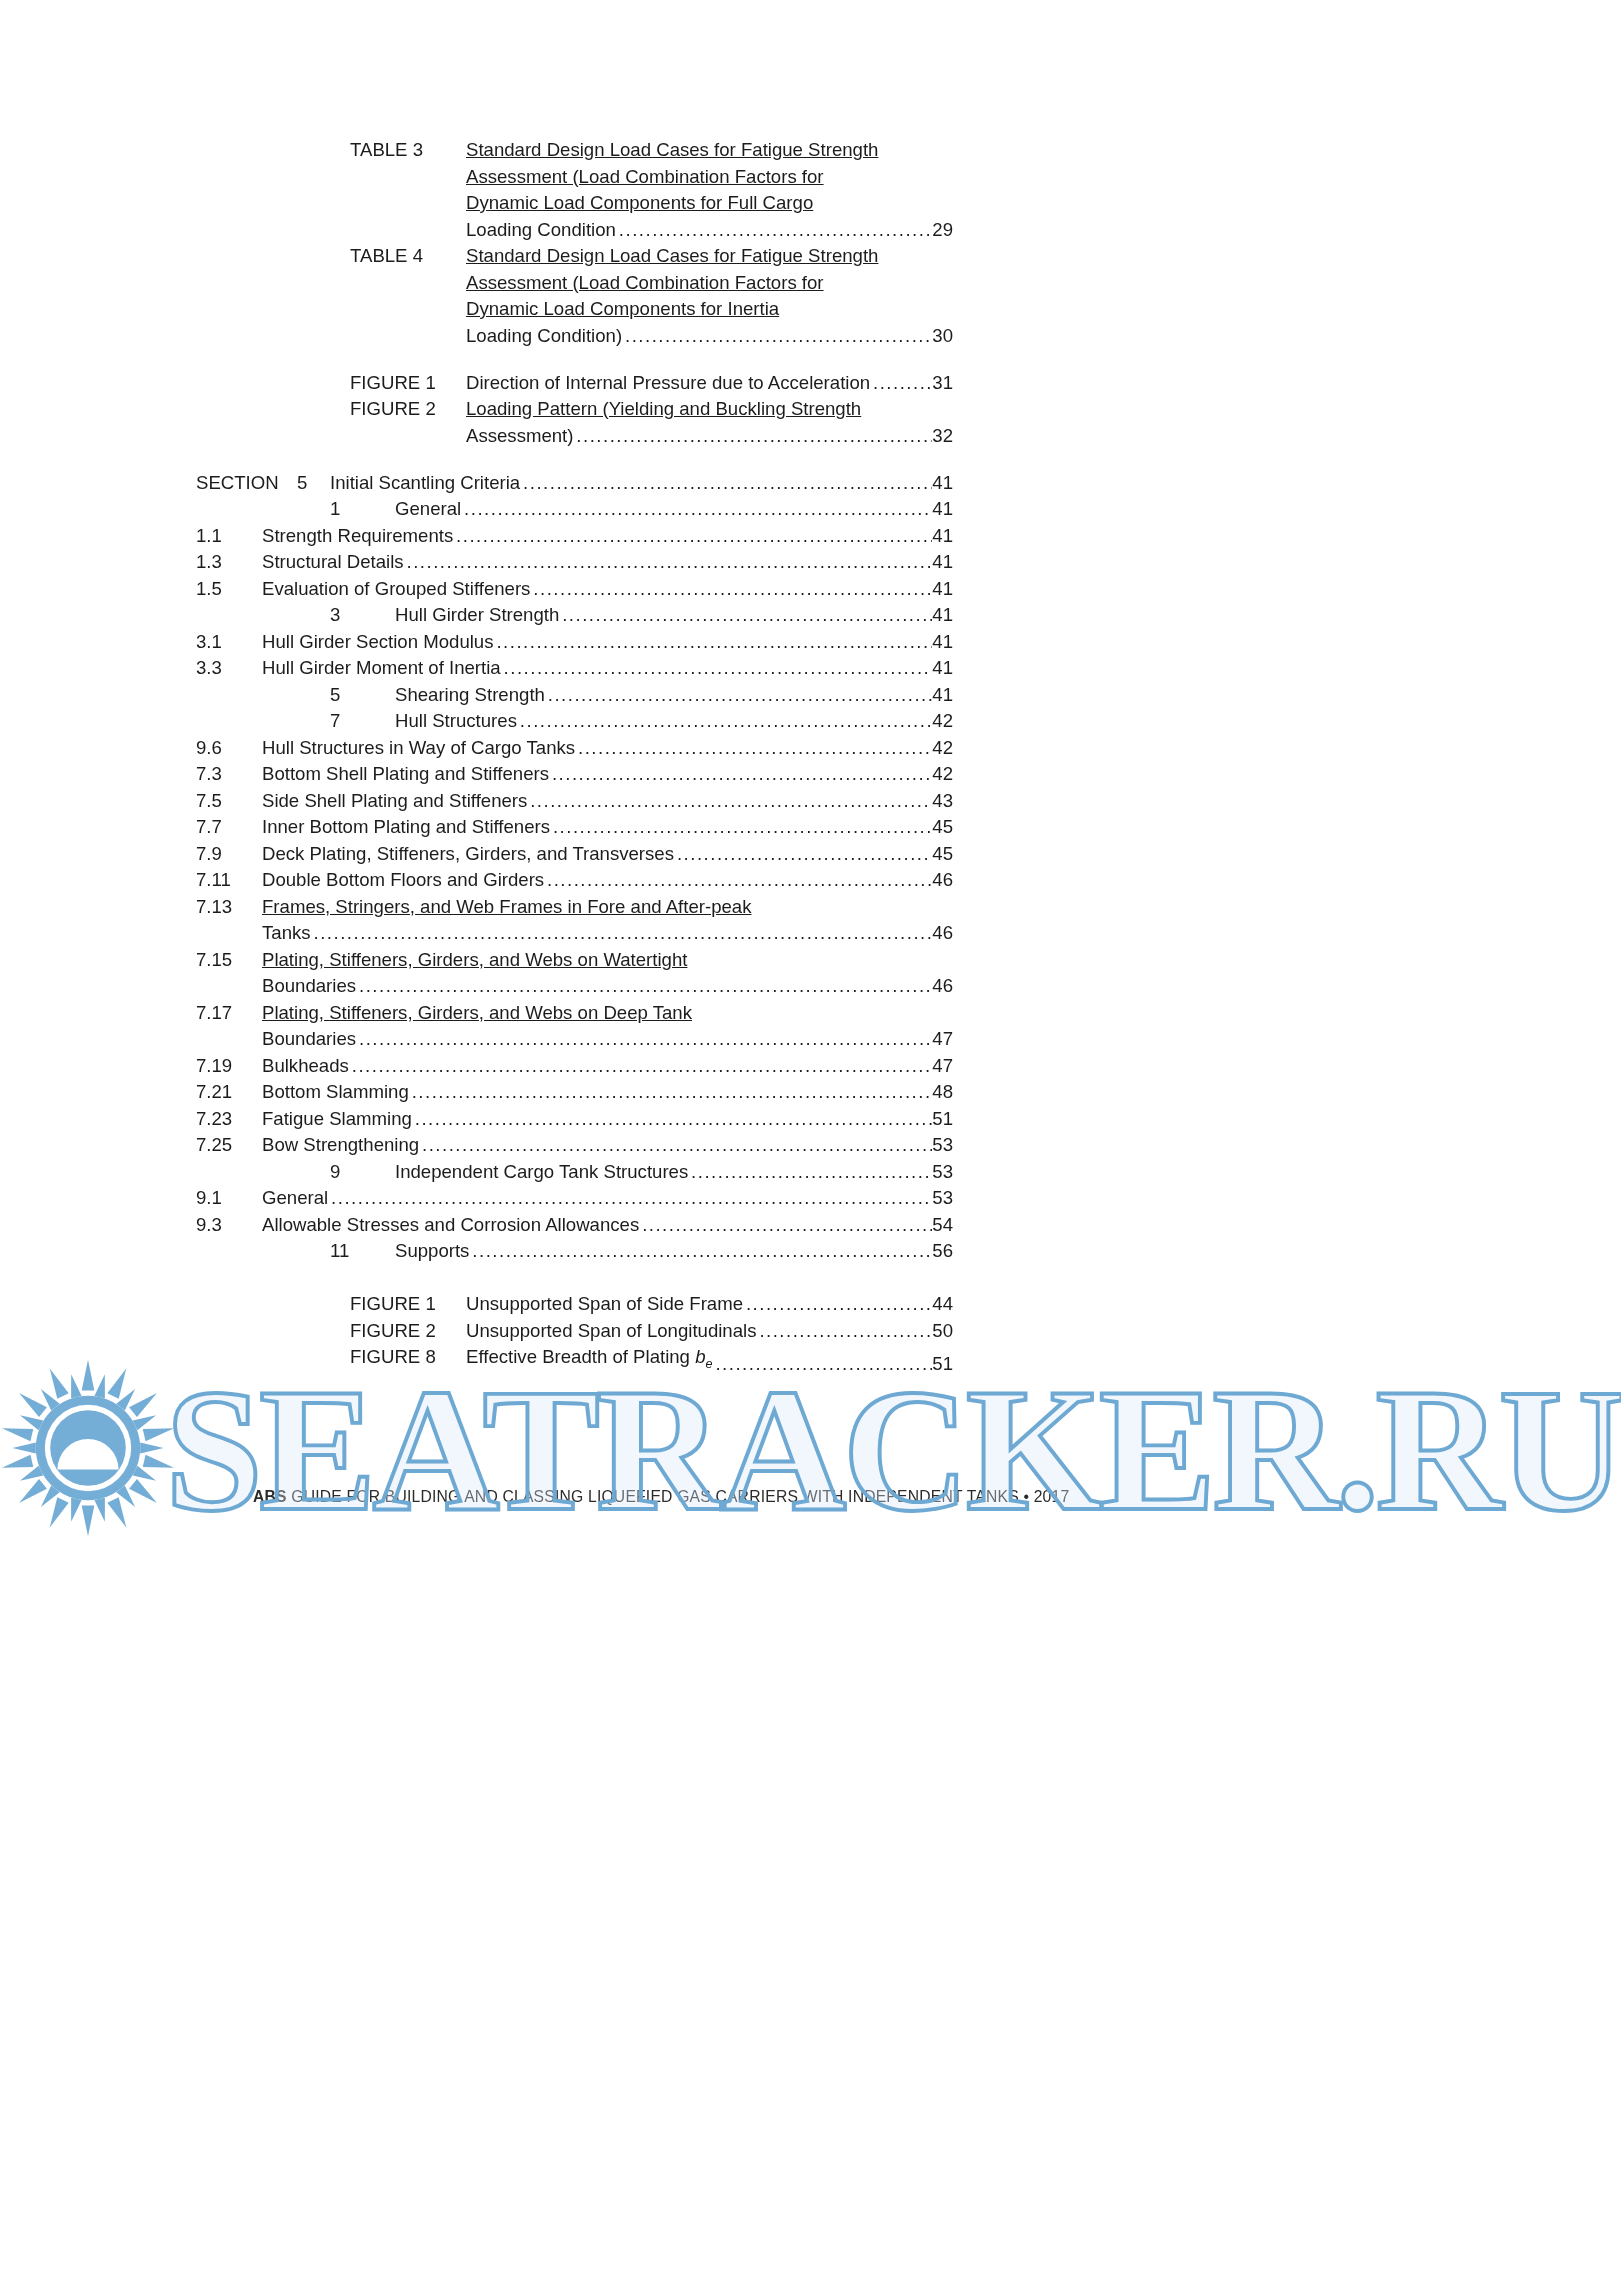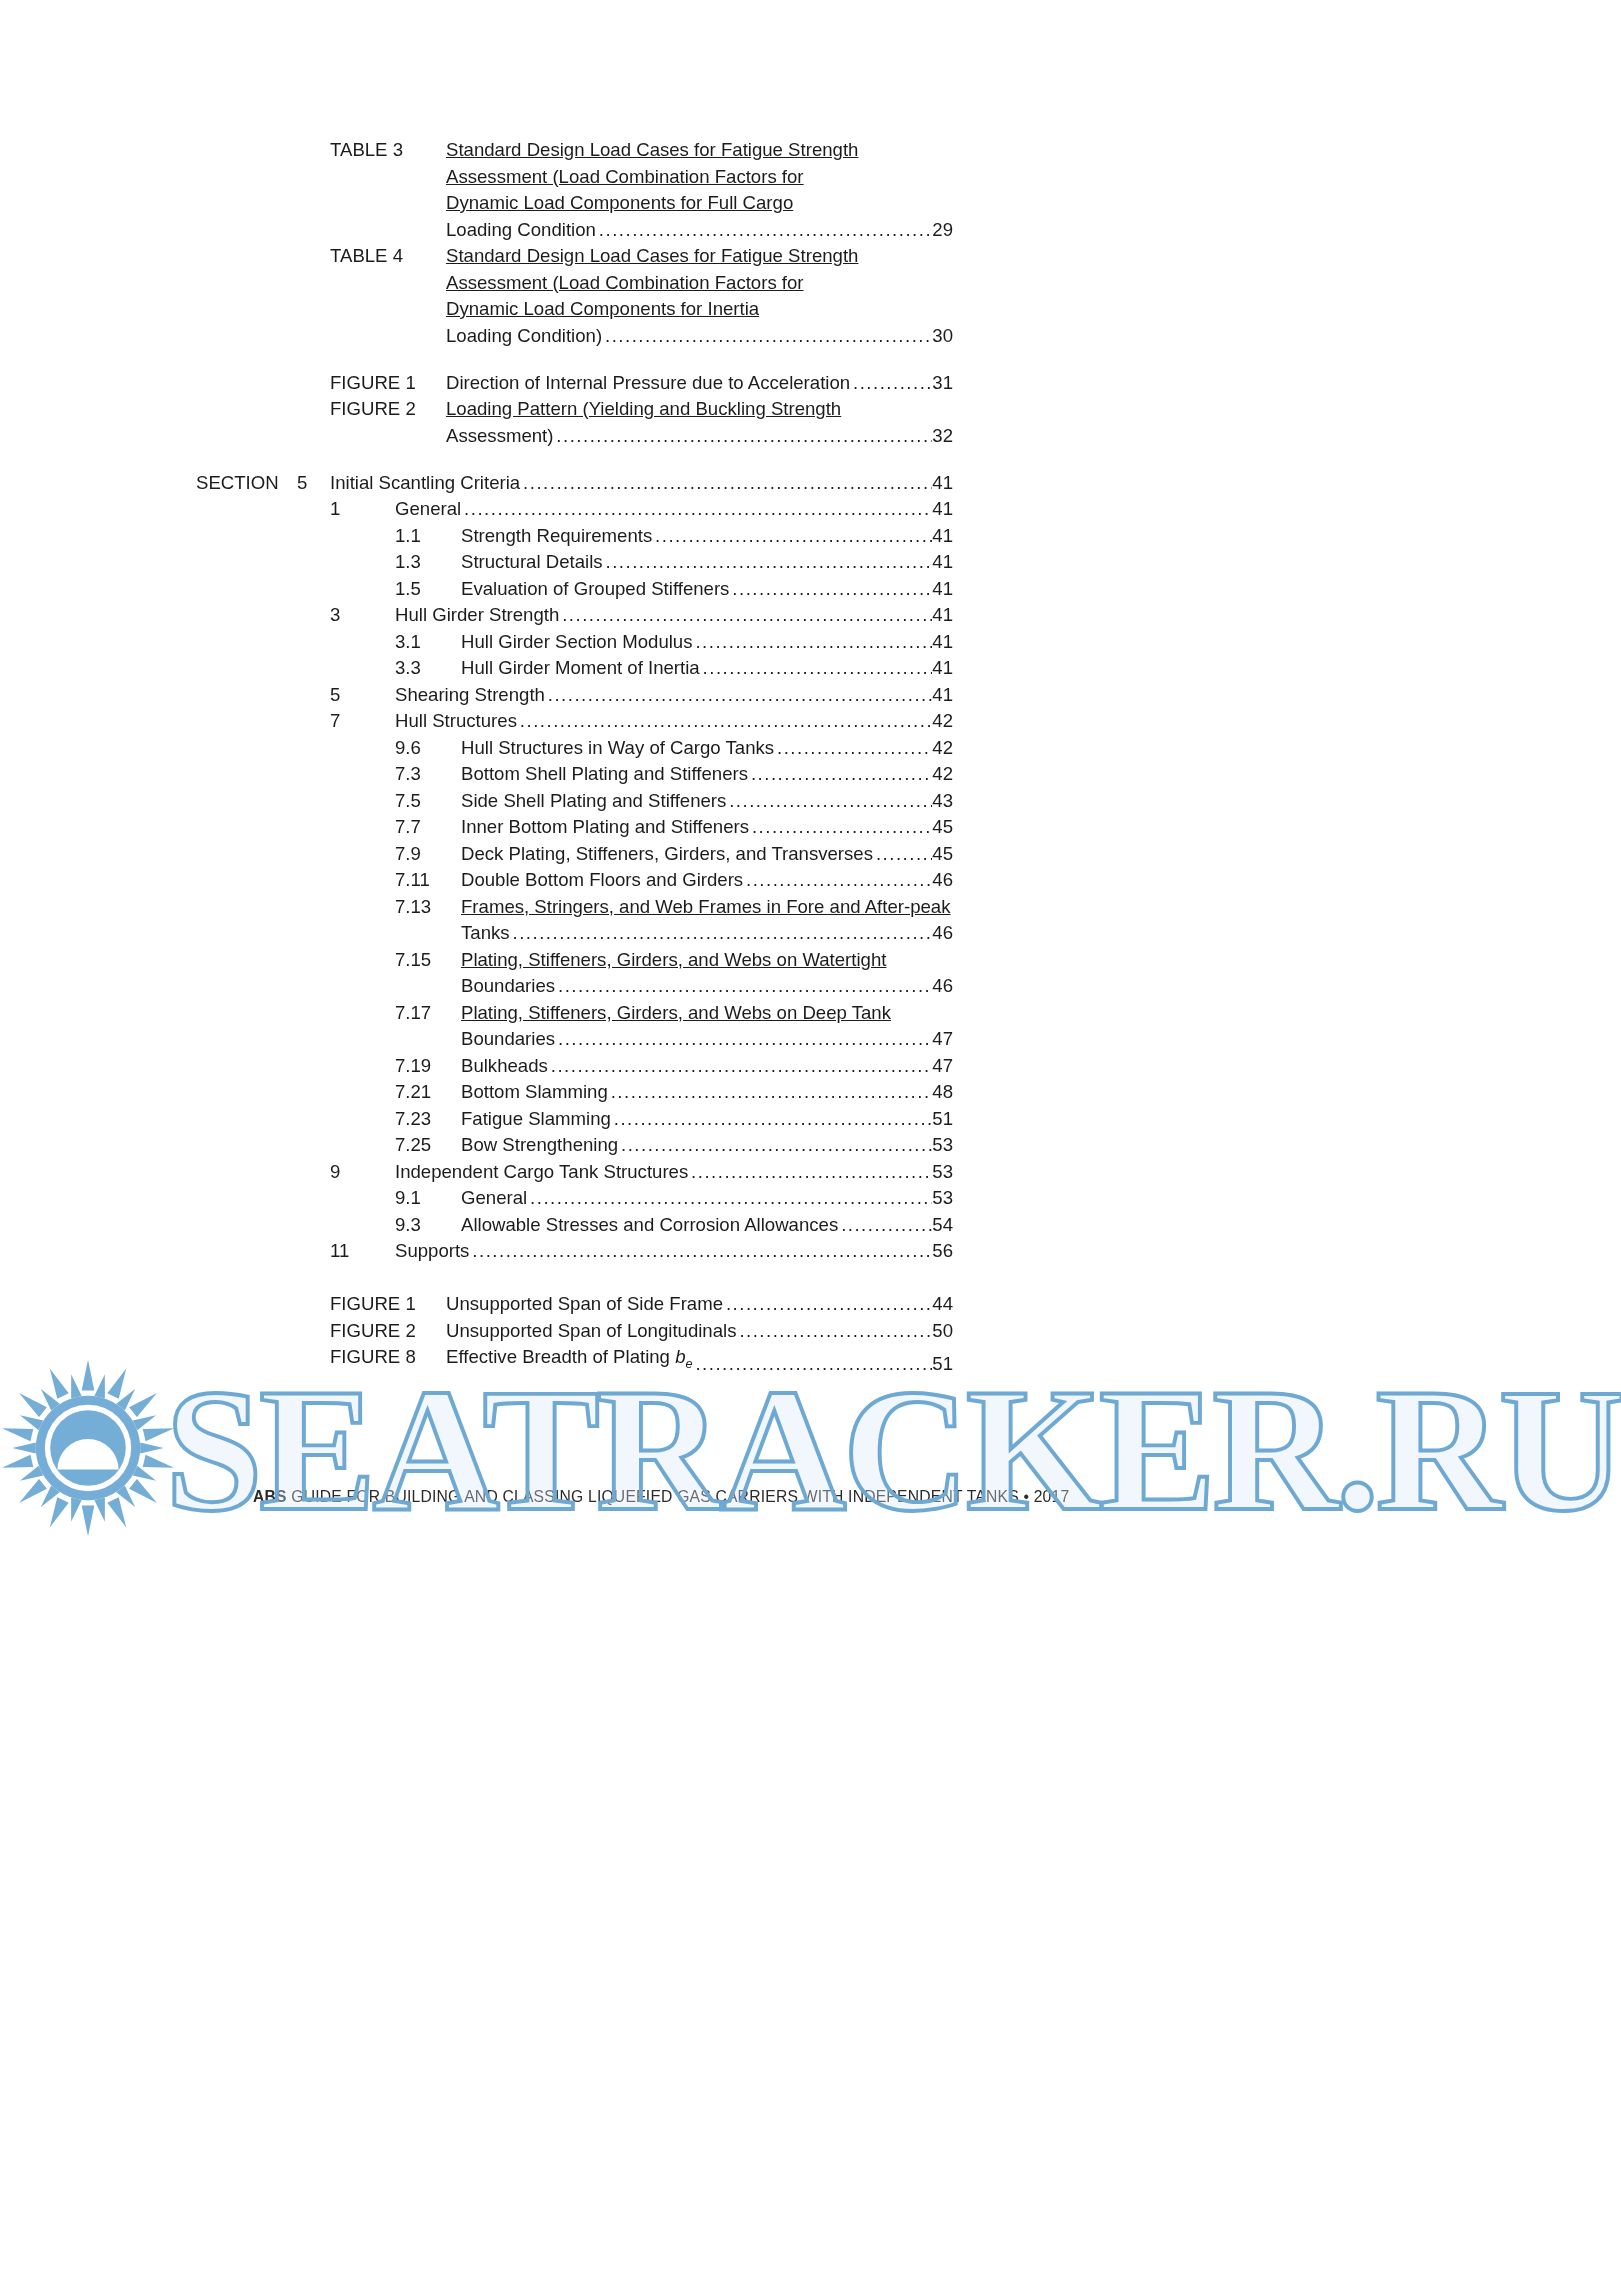--- a/index.html
+++ b/index.html
@@ -7,24 +7,24 @@
   .page {
     position:relative; width:1621px; height:2292px; background:#fff; overflow:hidden;
     font-family:"Liberation Sans","DejaVu Sans",sans-serif; color:#1c1c1c;
   }
 
   
   .toc { position:absolute; left:196px; top:137px; width:757px; font-size:18.6px; line-height:26.5px; }
   .toc-row { display:flex; align-items:flex-start; }
   .toc-label { flex:0 0 auto; white-space:nowrap; }
   .front { margin-left:134px; }
-  .front > .toc-label { width:116px; }
+  .front > .toc-label { width:116px;margin-left:20px; }
   .l1 { margin-left:134px; }
   .l1 > .toc-label { width:65px; }
-  .l2 { margin-left:199px; }
+  .l2 { }
   .l2 > .toc-label { width:66px; }
   .toc-body { flex:1 1 auto; min-width:0; }
   .toc-cline { white-space:nowrap; overflow:hidden;text-decoration:underline; }
   .toc-lastline { display:flex; align-items:flex-end; overflow:hidden; }
   .toc-text { flex:0 1 auto; white-space:nowrap; }
   .toc-leader { flex:1 1 19.6px; min-width:0; overflow:hidden; white-space:nowrap; letter-spacing:1.5px; padding:0 2.9px; }
   .toc-page { flex:0 0 auto; }
   .toc-text i { font-style:italic; }
   .toc-text sub { font-size:0.68em; font-style:italic; }
 

